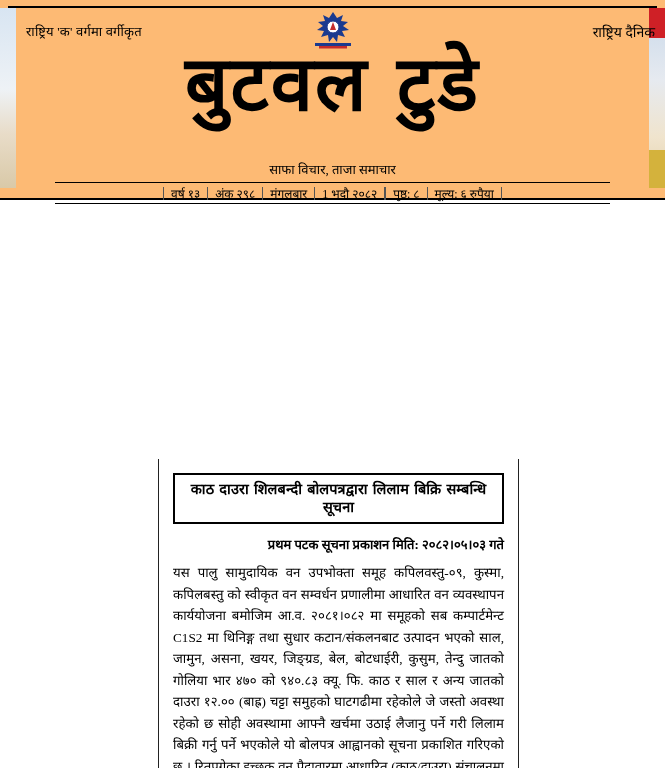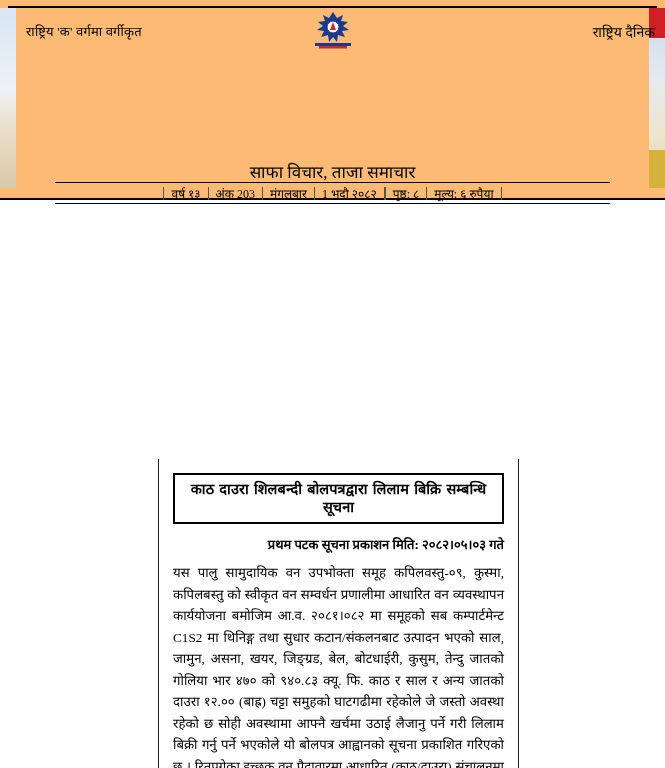--- a/index.html
+++ b/index.html
@@ -105,21 +105,21 @@
     letter-spacing: 2px;
     color: #000;
     white-space: nowrap;
   }
   .sub-slogan {
     position: absolute;
     left: 0;
     right: 0;
     top: 160px;
     text-align: center;
-    font-size: 17px;
+    font-size: 13px;
   }
 
   .infobar {
     position: absolute;
     left: 55px;
     right: 55px;
     top: 182px;
     height: 20px;
     border-top: 1px solid #000;
     border-bottom: 1px solid #000;
@@ -223,27 +223,28 @@
   <div class="emblem">
     <svg width="60" height="40" viewBox="0 0 60 40" xmlns="http://www.w3.org/2000/svg">
       <path d="M30 2 L34 8 L40 5 L38 11 L45 12 L40 16 L46 20 L39 21 L42 27 L35 25 L34 32 L30 27 L26 32 L25 25 L18 27 L21 21 L14 20 L20 16 L15 12 L22 11 L20 5 L26 8 Z" fill="#1a3a8f"></path>
       <circle cx="30" cy="17" r="6" fill="#ffffff" stroke="#1a3a8f" stroke-width="1"></circle>
       <path d="M27 20 L30 12 L33 20 Z" fill="#c32c2c"></path>
       <rect x="12" y="33" width="36" height="3" fill="#1a3a8f"></rect>
       <rect x="16" y="36" width="28" height="2.5" fill="#c32c2c"></rect>
     </svg>
   </div>
 
+  <div class="paper-title">बुटवल टुडे</div>
   <div class="sub-slogan">साफा विचार, ताजा समाचार</div>
 
   <div class="infobar">
     <span class="sep"></span>
     <span class="cell">वर्ष १३</span>
     <span class="sep"></span>
-    <span class="cell">अंक 203</span>
+    <span class="cell">अंक २९८</span>
     <span class="sep"></span>
     <span class="cell">मंगलबार</span>
     <span class="sep"></span>
     <span class="cell">1 भदौ २०८२</span>
     <span class="sep"></span>
     <span class="sep"></span>
     <span class="cell">पृष्ठ: ८</span>
     <span class="sep"></span>
     <span class="cell">मूल्य: ६ रुपैया</span>
     <span class="sep"></span>

